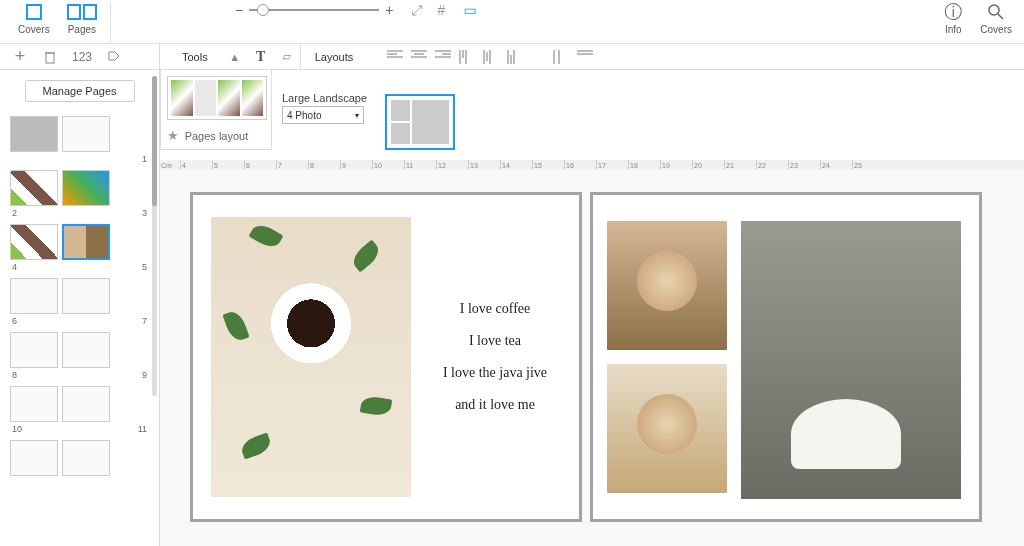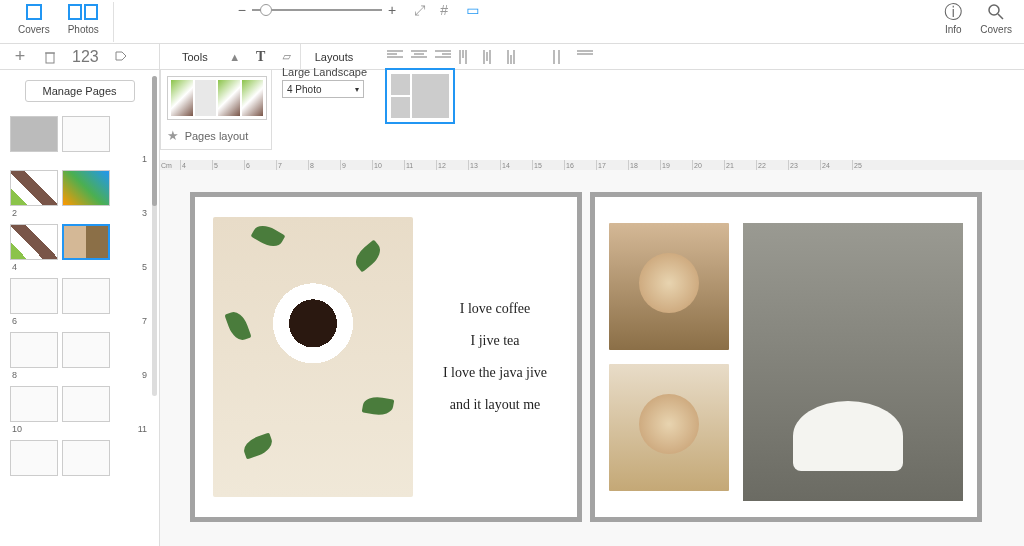--- a/index.html
+++ b/index.html
@@ -58,37 +58,37 @@
   
   
   .layout-panel { position: absolute; left: 160px; top: 70px; width: 112px; border: 1px solid #ddd; border-top: none; background: #fff; padding: 6px; z-index: 3; }
   .lp-thumb { width: 100px; height: 44px; border: 1px solid #ccc; display: flex; gap: 2px; padding: 3px; }
   .lp-cell { flex: 1; background: #e8e8e8; }
   .lp-cell.img { background: linear-gradient(135deg,#8bc34a,#fff,#795548); }
   .lp-save { display: flex; align-items: center; gap: 6px; margin-top: 8px; font-size: 11px; color: #666; cursor: pointer; }
   .star-ic { color: #999; font-size: 13px; }
   
   
-  .layout-sel { position: absolute; left: 282px; top: 66px; display: flex; align-items: flex-start; gap: 18px; }
+  .layout-sel { position: absolute; left: 282px; top: 92px; display: flex; align-items: flex-start; gap: 18px; }
   .sel-group { font-size: 11px; }
   .sel-label { color: #444; margin-bottom: 2px; display:block; }
   .sel-dd { width: 82px; height: 18px; border: 1px solid #bbb; background: #fff; font-size: 10px; padding: 0 4px; display: flex; align-items: center; justify-content: space-between; cursor: pointer; }
   .layout-preview { width: 70px; height: 56px; border: 2px solid #2196f3; background: #fff; padding: 4px; display: flex; gap: 2px; margin-top:2px; }
   .lp-big { flex: 2; background: #ccc; }
   .lp-small { flex: 1; display: flex; flex-direction: column; gap: 2px; }
   .lp-small div { flex: 1; background: #ccc; }
   
   
   .canvas-wrap { position: absolute; left: 160px; right: 0; top: 170px; bottom: 0; overflow: hidden; background: #f8f8f8; }
   .ruler-h { position: absolute; left: 160px; right: 0; top: 160px; height: 14px; background: #f0f0f0; border-bottom: 1px solid #ccc; font-size: 7px; color: #888; display: flex; align-items: center; }
   .ruler-h span { flex: 0 0 32px; text-align: left; border-left: 1px solid #ccc; padding-left: 1px; height: 100%; padding-top:2px; }
   .ruler-v { position: absolute; left: 160px; top: 174px; bottom: 0; width: 14px; background: #f0f0f0; border-right: 1px solid #ccc; }
   
   .spread { position: absolute; left: 30px; top: 22px; display: flex; gap: 8px; }
-  .page { width: 392px; height: 330px; background: #fff; border: 5px solid #a3a3a3; padding: 26px 18px; }
+  .page { width: 392px; height: 330px; background: #fff; border: 3px solid #a3a3a3; padding: 26px 18px; }
   .page-left { display: flex; gap: 18px; align-items: center; }
   .photo-main { width: 200px; height: 280px; background: radial-gradient(circle at 50% 38%, #2a1810 0 24px, #fff 24px 40px, transparent 40px), linear-gradient(#e8dcc8,#f0e8d8); border-radius: 2px; position: relative; overflow: hidden; }
   .leaves { position: absolute; inset: 0; }
   .leaf { position: absolute; width: 30px; height: 18px; background: #4a7c3c; border-radius: 60% 10% 60% 10%; }
   .text-col { flex: 1; display: flex; flex-direction: column; gap: 16px; align-items: center; font-family: Georgia, serif; font-size: 14px; color: #222; }
   
   .page-right { display: flex; gap: 14px; }
   .right-col { width: 120px; display: flex; flex-direction: column; gap: 14px; }
   .ph-sm { width: 120px; height: 132px; background: linear-gradient(#d4b896,#8b6f47); border-radius: 1px; position: relative; }
   .ph-sm.latte::after { content:''; position:absolute; top:30px; left:30px; width:60px; height:60px; border-radius:50%; background: radial-gradient(circle,#e8d4b0,#c49a6c); }
@@ -109,21 +109,21 @@
         </div>
       <span>Covers</span>
     </div>
     <div class="top-item">
       <div class="icon24">
           <span class="dbl-sq">
             <span></span>
             <span></span>
           </span>
         </div>
-      <span>Photos</span>
+      <span>Pages</span>
     </div>
   </div>
   <div class="vsep"></div>
 
   <div class="zoom">
     <span class="zoom-btn">−</span>
     <div class="zoom-track">
         <div class="zoom-handle"></div>
       </div>
     <span class="zoom-btn">+</span>
@@ -204,21 +204,21 @@
 
 <div class="left-side">
   <div class="ls-top">
     <span class="ls-top-ic" style="font-size:18px">+</span>
     <span class="ls-top-ic">
         <svg width="14" height="14" viewBox="0 0 14 14">
           <rect x="3" y="3" width="8" height="10" fill="none" stroke="#888"></rect>
           <line x1="2" y1="3" x2="12" y2="3" stroke="#888"></line>
         </svg>
       </span>
-    <span class="ls-top-ic" style="font-size:16px;color:#777;width:auto">123</span>
+    <span class="ls-top-ic" style="font-size:12px;color:#777;width:auto">123</span>
     <span class="ls-top-ic">
         <svg width="14" height="14" viewBox="0 0 14 14">
           <path d="M2 2 L8 2 L12 6 L8 10 L2 10 Z" fill="none" stroke="#888"></path>
         </svg>
       </span>
   </div>
   <div class="manage-btn">Manage Pages</div>
   <div class="thumbs">
     <div class="thumb-row">
         <div class="thumb filled"></div>
@@ -351,23 +351,23 @@
         <div class="leaves">
           <div class="leaf" style="top:10px;left:40px;transform:rotate(30deg)"></div>
           <div class="leaf" style="top:30px;left:140px;transform:rotate(-40deg)"></div>
           <div class="leaf" style="top:100px;left:10px;transform:rotate(70deg)"></div>
           <div class="leaf" style="top:180px;left:150px;transform:rotate(10deg)"></div>
           <div class="leaf" style="top:220px;left:30px;transform:rotate(-20deg)"></div>
         </div>
       </div>
       <div class="text-col">
         <div>I love coffee</div>
-        <div>I jive tea</div>
+        <div>I love tea</div>
         <div>I love the java jive</div>
-        <div>and it layout me</div>
+        <div>and it love me</div>
       </div>
     </div>
     <div class="page page-right" style="padding:26px 14px">
       <div class="right-col">
         <div class="ph-sm latte"></div>
         <div class="ph-sm latte" style="background:linear-gradient(#e8dcc8,#c4a876)"></div>
       </div>
       <div class="ph-lg"></div>
     </div>
   </div>

